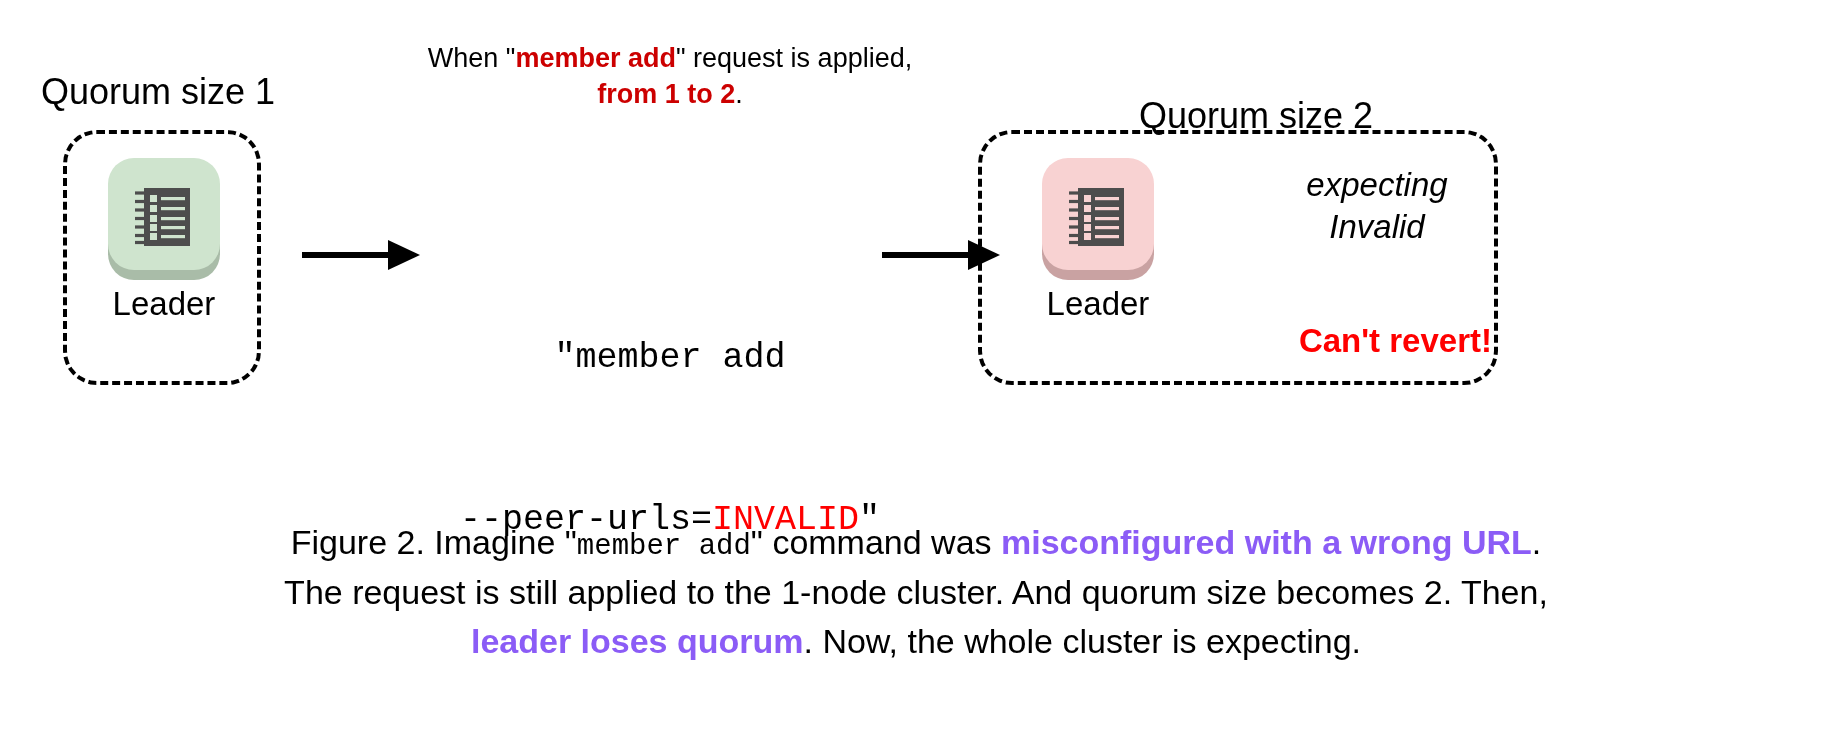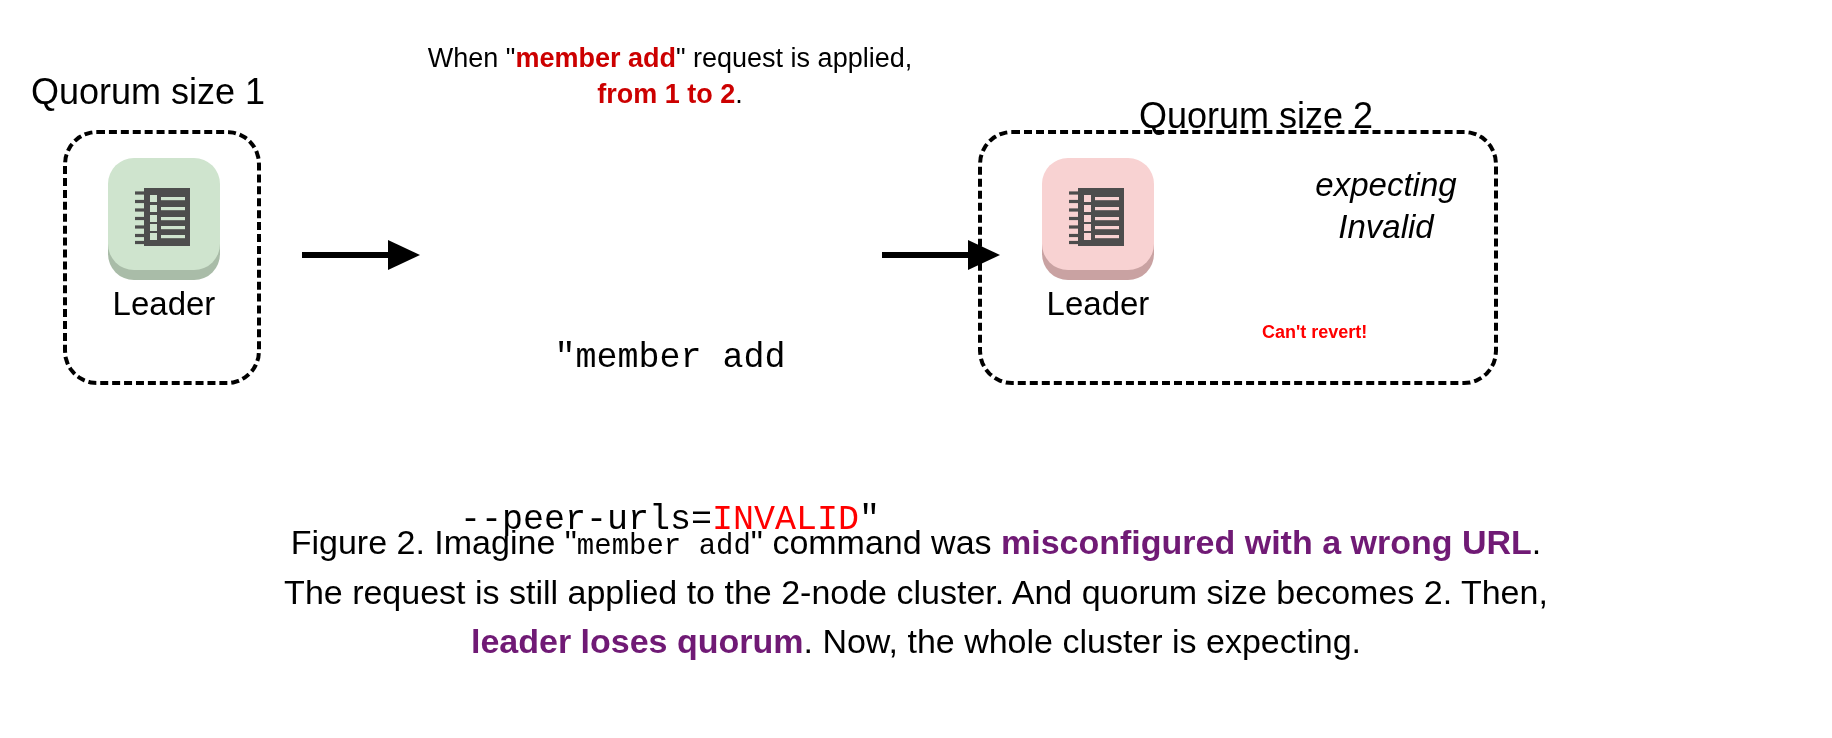--- a/index.html
+++ b/index.html
@@ -101,54 +101,54 @@
   
   .status-italic {
     font-style: italic;
     font-size: 33px;
     line-height: 1.28;
     text-align: center;
     color: #000;
     white-space: nowrap;
   }
   .status-alert {
-    font-size: 18px;
+    font-size: 33px;
     font-weight: bold;
     color: #ff0000;
-    text-align: left;
+    text-align: right;
     white-space: nowrap;
   }
 
   
   .caption {
     font-family: "Liberation Sans Narrow", "Liberation Sans", sans-serif;
     font-stretch: condensed;
     font-size: 34px;
     line-height: 1.45;
     text-align: center;
     color: #000;
     width: 1560px;
   }
   .caption .fignum { }
   .caption .mono {
     font-family: "Liberation Mono", "DejaVu Sans Mono", monospace;
     font-size: 29px;
     font-stretch: normal;
   }
-  .caption .hl { color: #701a75; font-weight: bold; }
+  .caption .hl { color: #8b5cf6; font-weight: bold; }
 
   
   .arrow { position: absolute; }
 </style>
 </head>
 <body>
 
 <div id="stage">
 
-  <div class="abs group-title" style="left:31px; top:72px;">Quorum size 1</div>
+  <div class="abs group-title" style="left:41px; top:72px;">Quorum size 1</div>
 
   <div class="abs cluster-box" style="left:63px; top:130px; width:198px; height:255px;">
     <div class="node" style="left:41px; top:24px;">
       <div class="node-tile">
         <div class="tile-shadow" style="background:#a9bca8;"></div>
         <div class="tile-face" style="background:#cfe4ce;"></div>
         <span class="tile-glyph">
           <svg width="74" height="74" viewBox="0 0 74 74">
             <g fill="#4d4d4d">
               <rect x="17" y="8" width="46" height="58"></rect>
@@ -237,27 +237,27 @@
               <rect x="34" y="37" width="24" height="3.2"></rect>
               <rect x="34" y="46" width="24" height="3.2"></rect>
               <rect x="34" y="55" width="24" height="3.2"></rect>
             </g>
           </svg>
         </span>
       </div>
       <div class="node-label">Leader</div>
     </div>
 
-    <div class="abs status-italic" style="left:289px; top:30px; width:230px;">
+    <div class="abs status-italic" style="left:280px; top:30px; width:230px;">
       <div>expecting</div>
       <div>Invalid</div>
     </div>
 
     <div class="abs status-alert" style="left:280px; top:188px; width:230px;">Can't revert!</div>
   </div>
 
   <div class="abs caption" style="left:136px; top:518px;">
     <div><span class="fignum">Figure 2.</span><span> Imagine "</span><span class="mono">member add</span><span>" command was </span><span class="hl">misconfigured with a wrong URL</span><span>.</span></div>
-    <div><span>The request is still applied to the 2-node cluster. And quorum size becomes 2. Then,</span></div>
+    <div><span>The request is still applied to the 1-node cluster. And quorum size becomes 2. Then,</span></div>
     <div><span class="hl">leader loses quorum</span><span>. Now, the whole cluster is expecting.</span></div>
   </div>
 
 </div>
 
 </body></html>

